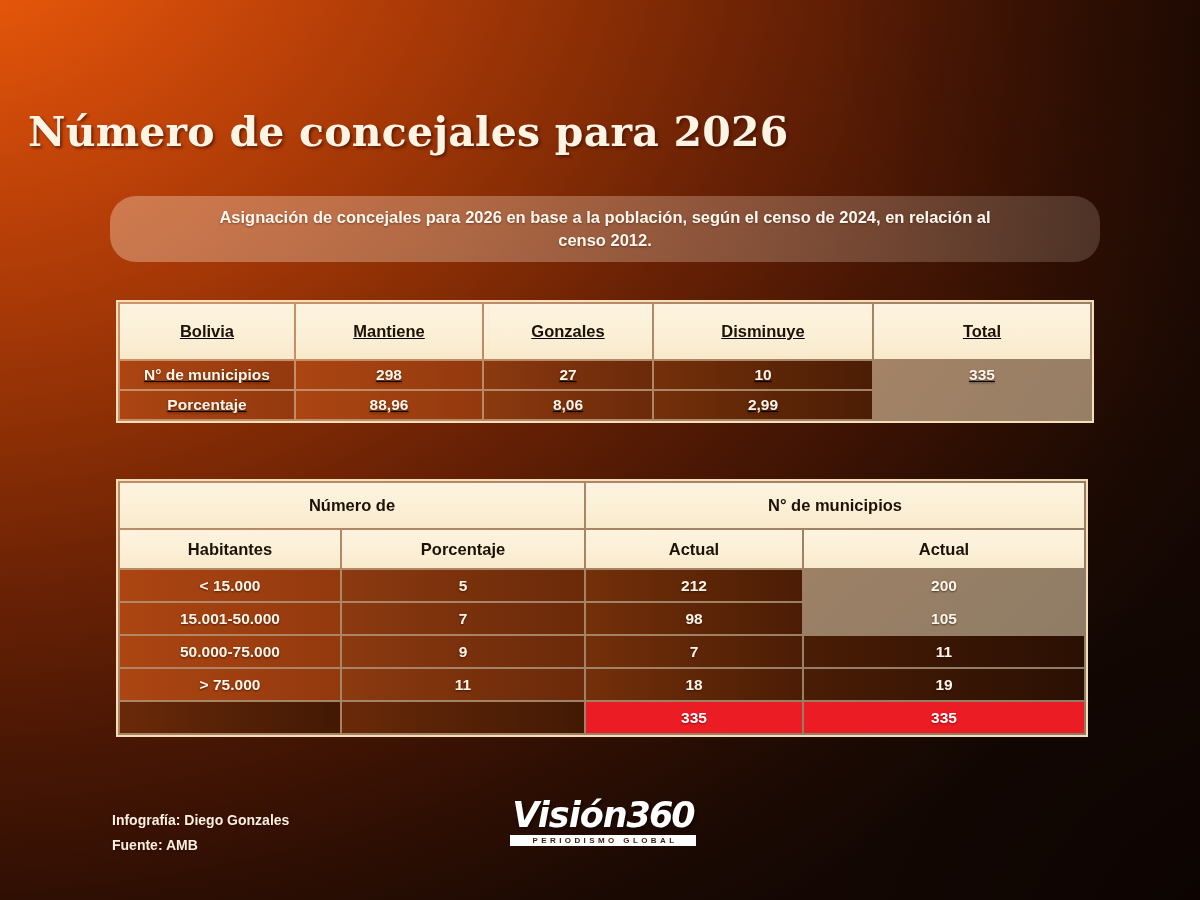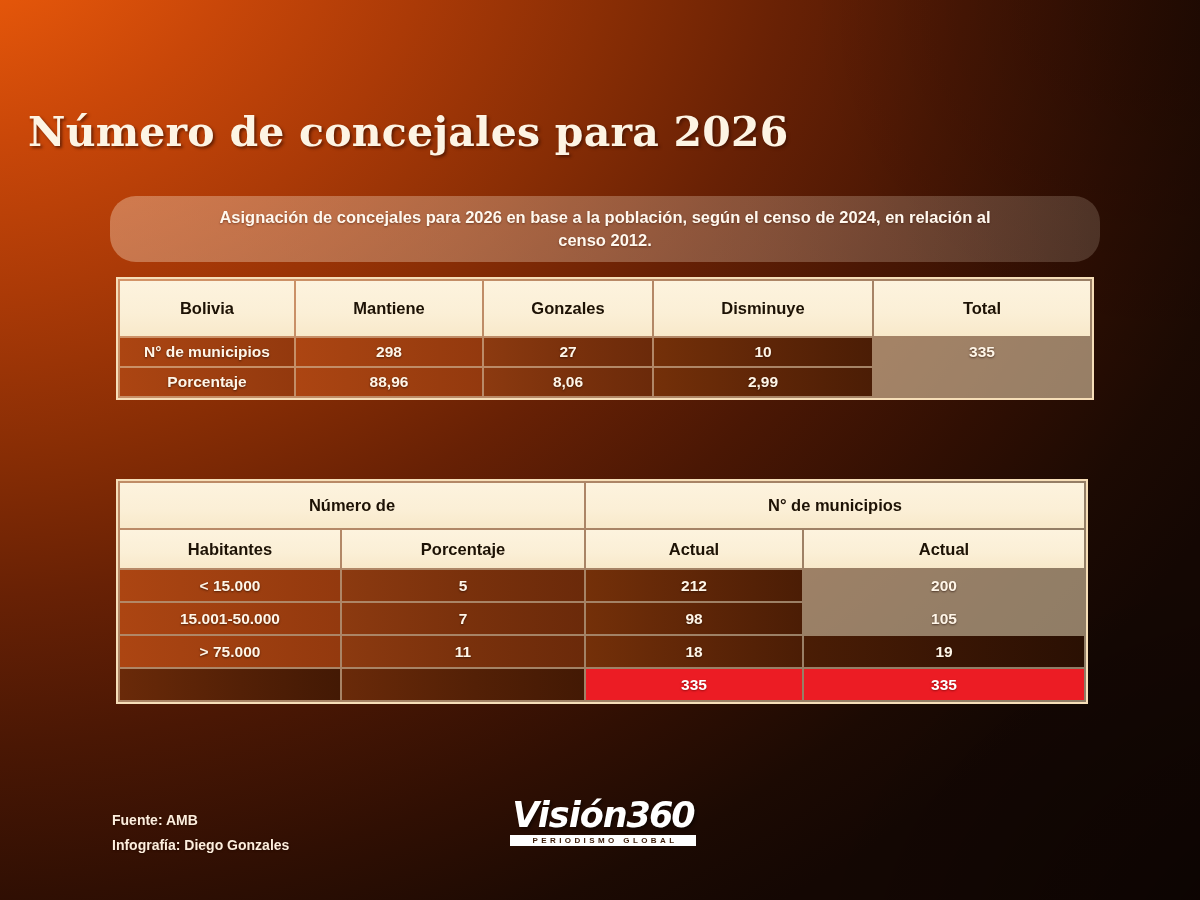--- a/index.html
+++ b/index.html
@@ -114,21 +114,21 @@
   .cell-d { background: linear-gradient(to right, #5d2607 0%, #46 1c05 55%, #391604 100%); }
   .cell-e { background: linear-gradient(to right, #4a1d05 0%, #381504 55%, #2a1003 100%); }
   .cell-blank { background: linear-gradient(to right, #6a2a09 0%, #532006 55%, #431904 100%); }
   .cell-red {
     background: #ec1c24;
     color: #ffffff;
     text-shadow: 0 1px 2px rgba(90,0,0,0.55);
   }
 
   
-  #table-one { left: 116px; top: 277px; width: 966px; }
+  #table-one { left: 116px; top: 300px; width: 966px; text-decoration: underline; }
   #table-one .r-hdr td { height: 55px; }
   #table-one .r-data td { height: 28px; }
 
   
   #table-two { left: 116px; top: 479px; width: 966px; }
   #table-two .r-top td { height: 45px; }
   #table-two .r-sub td { height: 38px; }
   #table-two .r-data td { height: 31px; }
 
   
@@ -245,37 +245,43 @@
         <td class="cell cell-c">212</td>
         <td class="cell cell-d">200</td>
       </tr>
       <tr class="r-data">
         <td class="cell cell-a">15.001-50.000</td>
         <td class="cell cell-b">7</td>
         <td class="cell cell-c">98</td>
         <td class="cell cell-d">105</td>
       </tr>
       <tr class="r-data">
+        <td class="cell cell-a">50.000-75.000</td>
+        <td class="cell cell-b">9</td>
+        <td class="cell cell-c">7</td>
+        <td class="cell cell-e">11</td>
+      </tr>
+      <tr class="r-data">
         <td class="cell cell-a">&gt; 75.000</td>
         <td class="cell cell-b">11</td>
         <td class="cell cell-c">18</td>
         <td class="cell cell-e">19</td>
       </tr>
       <tr class="r-data">
         <td class="cell cell-blank"></td>
         <td class="cell cell-blank"></td>
         <td class="cell cell-red">335</td>
         <td class="cell cell-red">335</td>
       </tr>
     </tbody>
   </table>
 
   <div class="credits">
+    <div>Infografía: Diego Gonzales</div>
     <div>Fuente: AMB</div>
-    <div>Infografía: Diego Gonzales</div>
   </div>
 
   <div class="logo">
     <div class="logo-main"><span>Visión</span><span class="num">360</span></div>
     <div class="logo-sub">PERIODISMO GLOBAL</div>
   </div>
 
 </div>
 
 </body></html>

